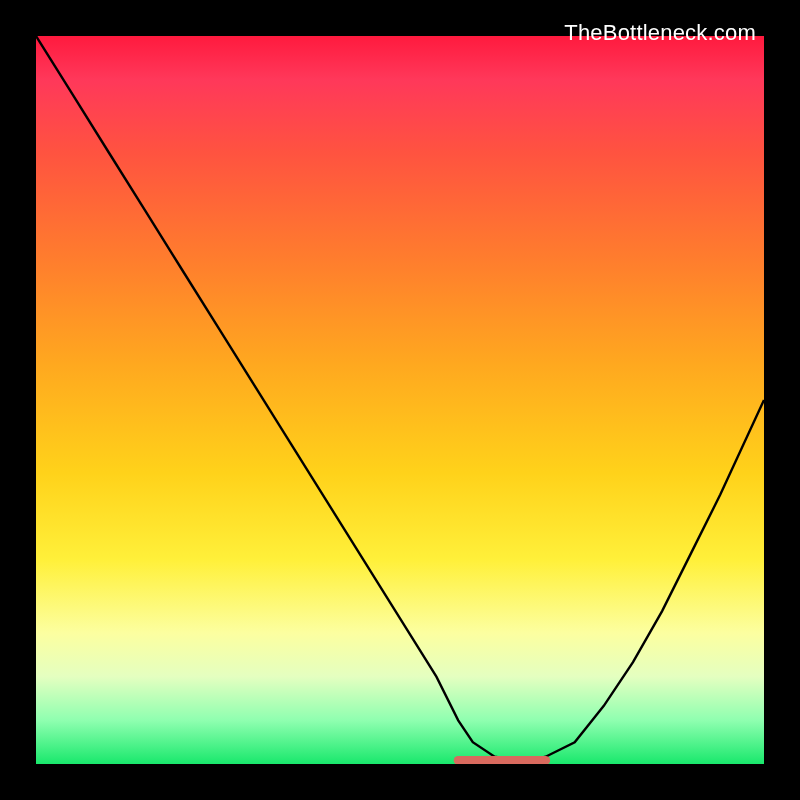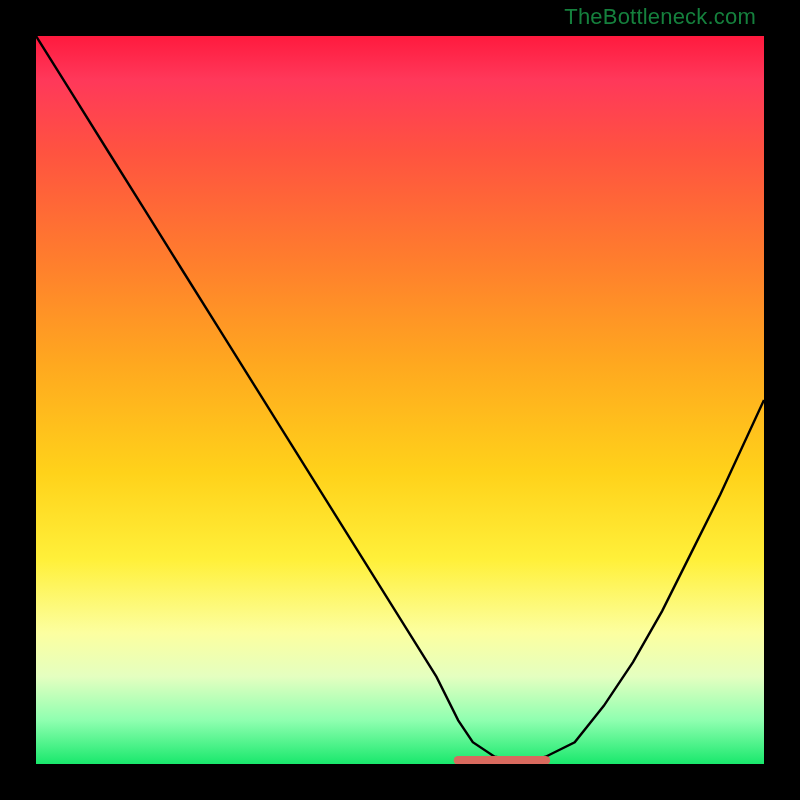--- a/index.html
+++ b/index.html
@@ -36,23 +36,23 @@
       #ffd21a 60%,
       #fff03a 72%,
       #fcffa0 82%,
       #e4ffc0 88%,
       #8fffb0 94%,
       #19e86c 100%
     );
   }
   .watermark {
     position: absolute;
-    top: 4px;
+    top: 20px;
     right: 44px;
-    color: #15803d;
+    color: #ffffff;
     font-size: 22px;
     font-weight: 400;
     letter-spacing: 0.2px;
     user-select: none;
   }
   svg.curve {
     position: absolute;
     top: 0;
     left: 0;
     width: 728px;

